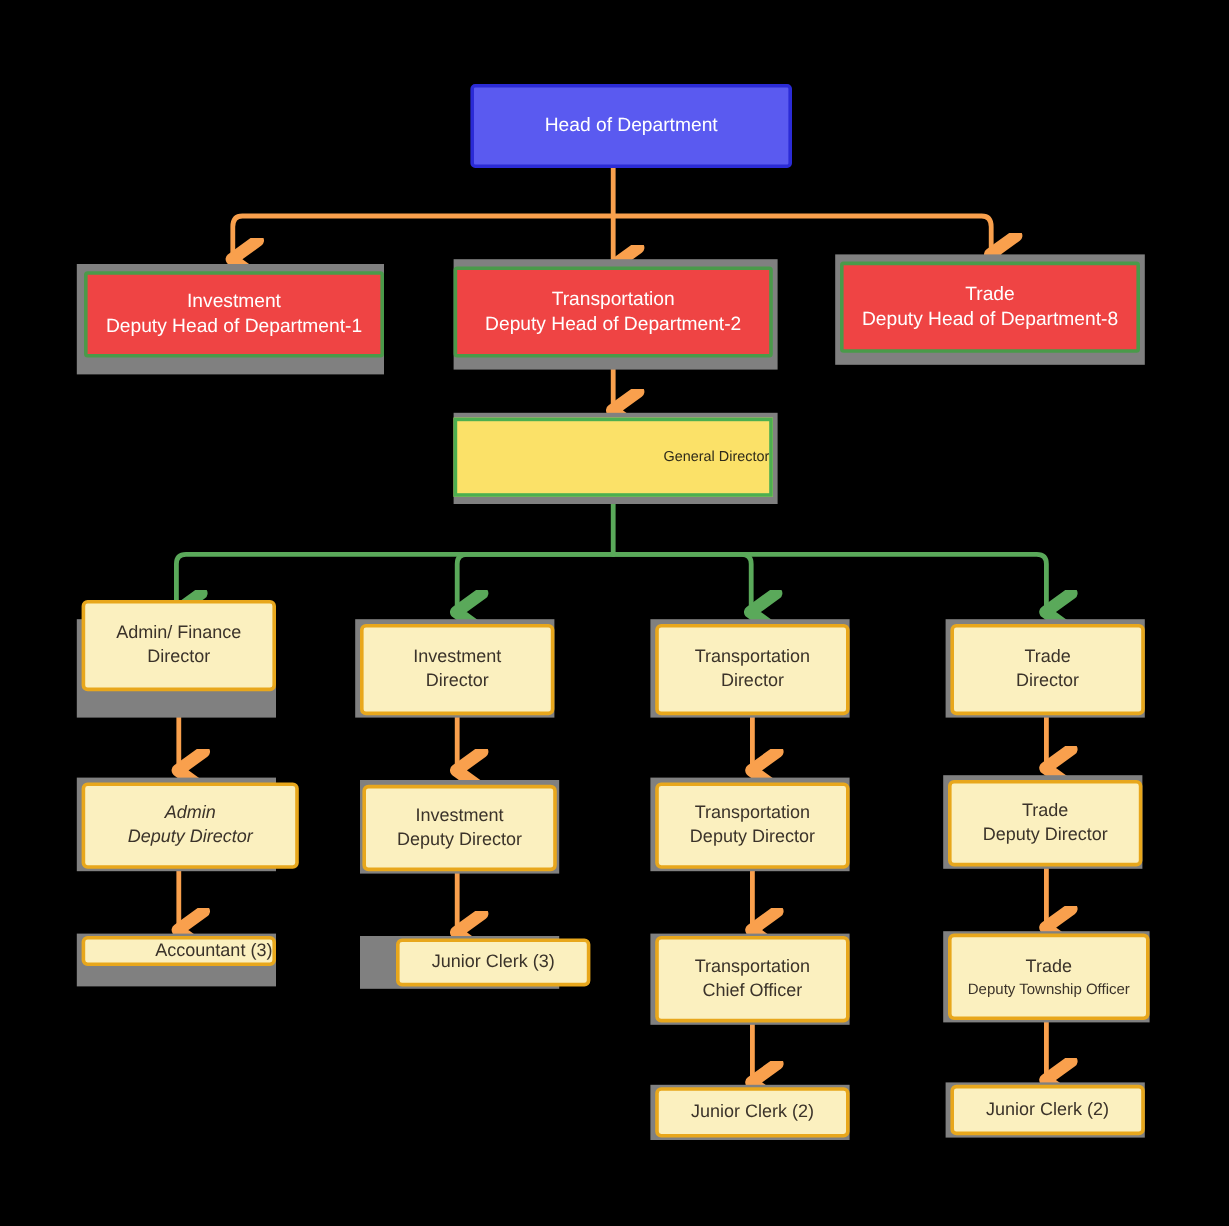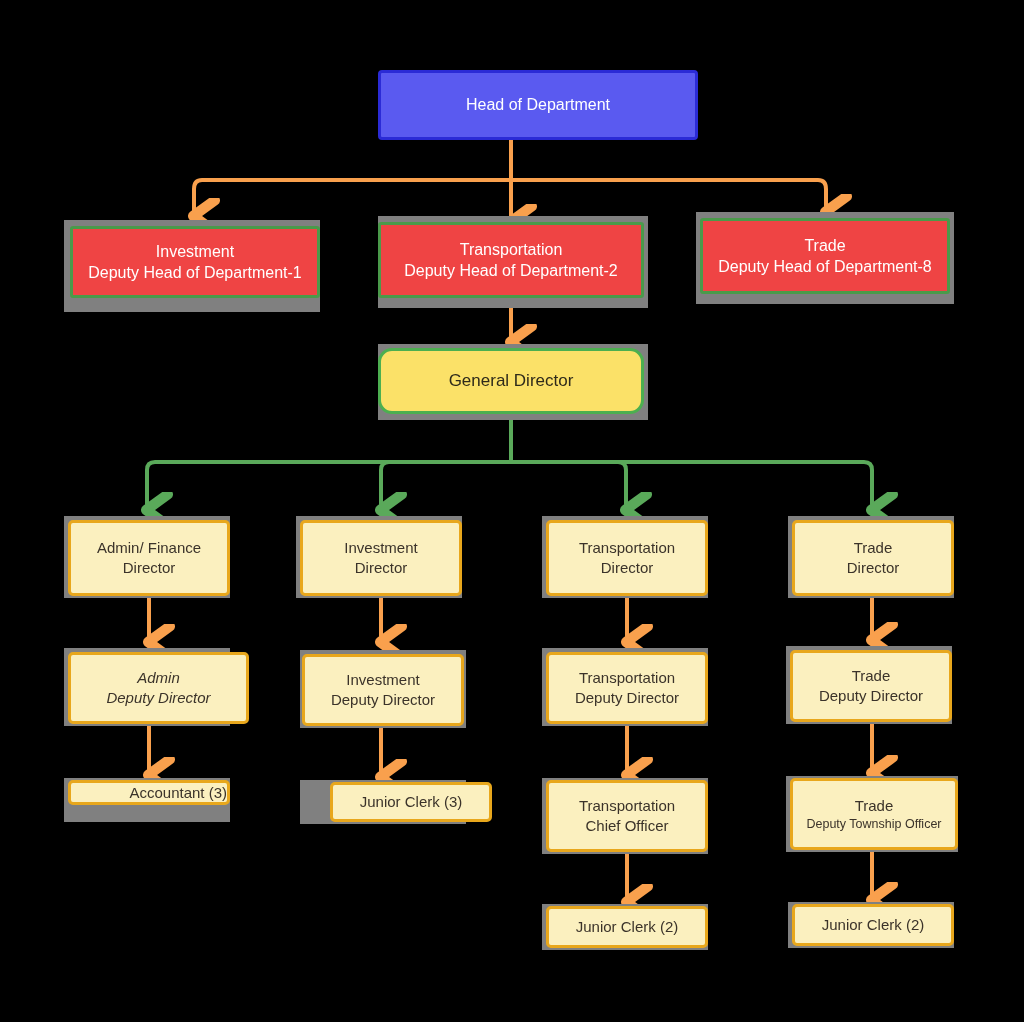--- a/index.html
+++ b/index.html
@@ -64,23 +64,24 @@
     border: 3px solid #4a9a4a;
     border-radius: 3px;
     color: #ffffff;
     font-size: 16px;
   }
 
   
   .node.gd {
     background: #fbe168;
     border: 3px solid #4caf50;
-    border-radius: 14px;
+    border-radius: 0;
     color: #2e2a1a;
-    font-size: 17px;
+    font-size: 12px;
+    text-align: right;
   }
 
   
   .node.staff {
     background: #fbf0bf;
     border: 3px solid #e8a71c;
     border-radius: 5px;
     color: #3b332a;
     font-size: 15px;
   }
@@ -149,21 +150,21 @@
   <div class="shadow" style="left:786px; top:646px; width:166px; height:78px;"></div>
 
   <div class="shadow" style="left:64px;  top:778px; width:166px; height:44px;"></div>
   <div class="shadow" style="left:300px; top:780px; width:166px; height:44px;"></div>
   <div class="shadow" style="left:542px; top:778px; width:166px; height:76px;"></div>
   <div class="shadow" style="left:786px; top:776px; width:172px; height:76px;"></div>
 
   <div class="shadow" style="left:542px; top:904px; width:166px; height:46px;"></div>
   <div class="shadow" style="left:788px; top:902px; width:166px; height:46px;"></div>
 
-  <div class="node root" style="left:378px; top:70px; width:320px; height:70px;text-align:center;">
+  <div class="node root" style="left:392px; top:70px; width:268px; height:70px;text-align:center;">
     <span class="line1">Head of Department</span>
   </div>
 
   <div class="node deputy" style="left:70px; top:226px; width:250px; height:72px;">
     <span class="line1">Investment</span>
     <span class="line2">Deputy Head of Department-1</span>
   </div>
 
   <div class="node deputy" style="left:378px; top:222px; width:266px; height:76px;">
     <span class="line1">Transportation</span>
@@ -172,21 +173,21 @@
 
   <div class="node deputy" style="left:700px; top:218px; width:250px; height:76px;">
     <span class="line1">Trade</span>
     <span class="line2">Deputy Head of Department-8</span>
   </div>
 
   <div class="node gd" style="left:378px; top:348px; width:266px; height:66px;">
     <span class="line1">General Director</span>
   </div>
 
-  <div class="node staff" style="left:68px; top:520px; width:162px; height:76px;">
+  <div class="node staff" style="left:68px; top:500px; width:162px; height:76px;">
     <span class="line1">Admin/ Finance</span>
     <span class="line2">Director</span>
   </div>
   <div class="node staff" style="left:300px; top:520px; width:162px; height:76px;">
     <span class="line1">Investment</span>
     <span class="line2">Director</span>
   </div>
   <div class="node staff" style="left:546px; top:520px; width:162px; height:76px;">
     <span class="line1">Transportation</span>
     <span class="line2">Director</span>

